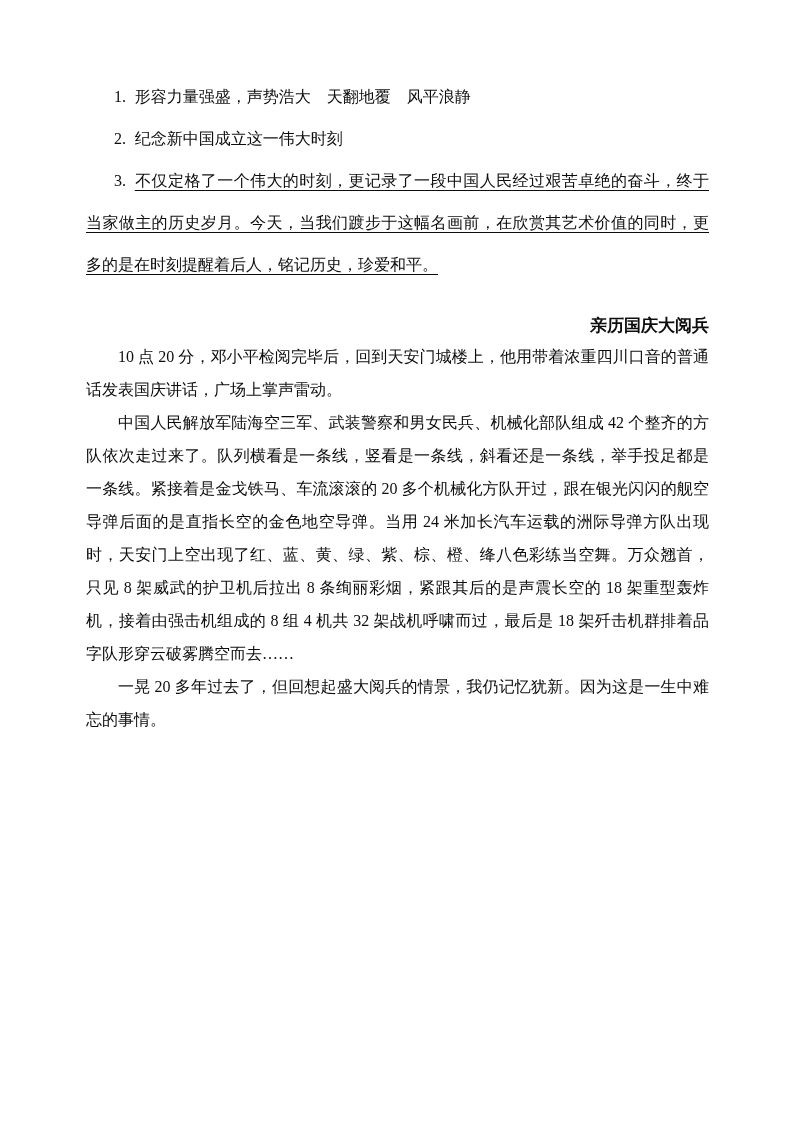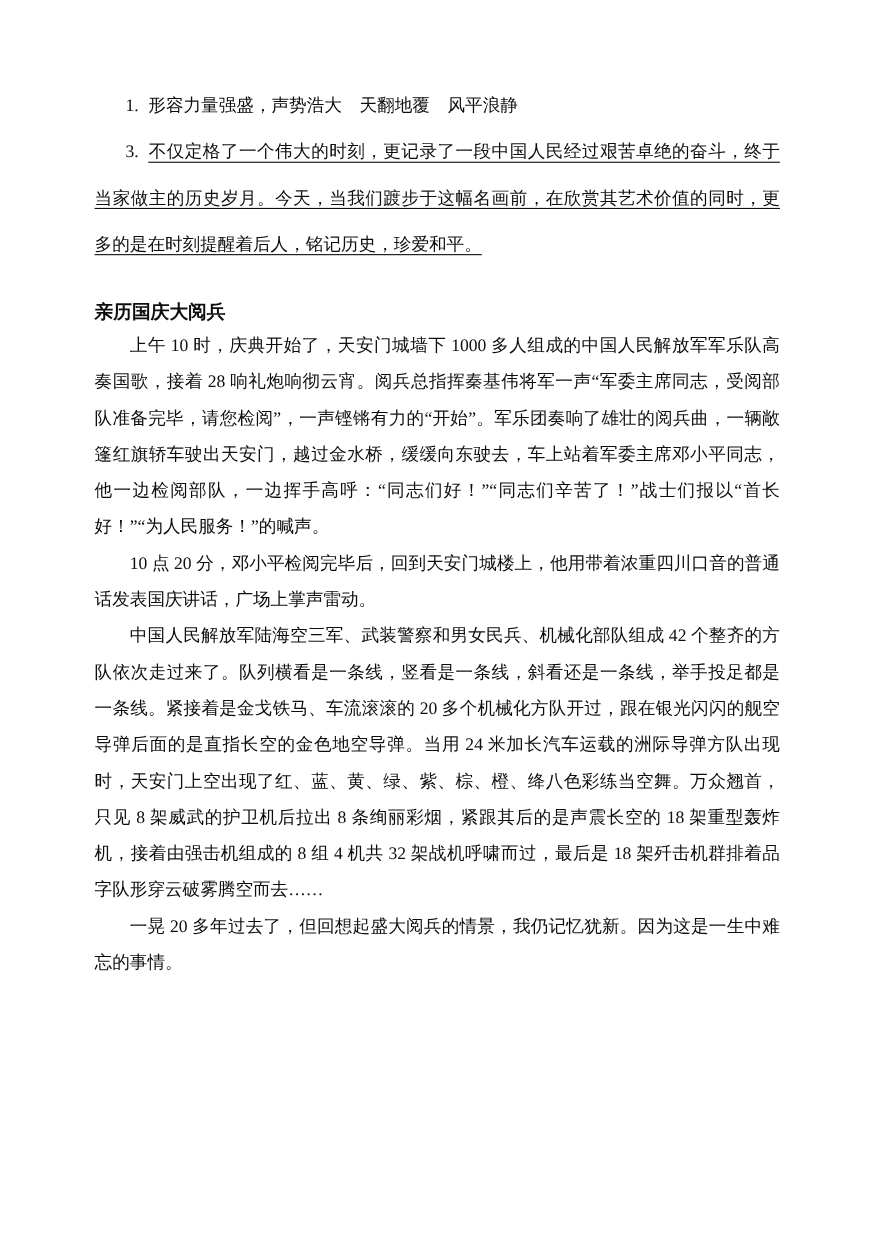--- a/index.html
+++ b/index.html
@@ -35,21 +35,21 @@
   }
   .underlined {
     text-decoration: underline;
     text-underline-offset: 4px;
   }
   
   .article-title {
     margin: 26px 0 0 0;
     font-size: 17px;
     font-weight: bold;
-    text-align: left;
+    text-align: right;
     line-height: 28px;
   }
   .article-author {
     margin: 17px 0 13px 0;
     font-size: 16px;
     font-weight: normal;
     text-align: center;
     line-height: 24px;
   }
   .para {
@@ -69,32 +69,32 @@
 </style>
 </head>
 <body>
 
 <div class="page">
 
   <div class="answers">
 
     <p class="answer"><span class="num">1.</span><span>形容力量强盛，声势浩大　天翻地覆　风平浪静</span></p>
 
+    <p class="answer"><span class="num">2.</span><span>纪念新中国成立这一伟大时刻</span></p>
 
     <p class="answer"><span class="num">3.</span><span class="underlined">不仅定格了一个伟大的时刻，更记录了一段中国人民经过艰苦卓绝的奋斗，终于当家做主的历史岁月。今天，当我们踱步于这幅名画前，在欣赏其艺术价值的同时，更多的是在时刻提醒着后人，铭记历史，珍爱和平。</span></p>
 
 
   </div>
 
   <div class="article">
 
     <h1 class="article-title">亲历国庆大阅兵</h1>
 
 
-    <p class="para">上午 10 时，庆典开始了，天安门城墙下 1000 多人组成的中国人民解放军军乐队高奏国歌，接着 28 响礼炮响彻云宵。阅兵总指挥秦基伟将军一声“军委主席同志，受阅部队准备完毕，请您检阅”，一声铿锵有力的“开始”。军乐团奏响了雄壮的阅兵曲，一辆敞篷红旗轿车驶出天安门，越过金水桥，缓缓向东驶去，车上站着军委主席邓小平同志，他一边检阅部队，一边挥手高呼：“同志们好！”“同志们辛苦了！”战士们报以“首长好！”“为人民服务！”的喊声。</p>
 
     <p class="para">10 点 20 分，邓小平检阅完毕后，回到天安门城楼上，他用带着浓重四川口音的普通话发表国庆讲话，广场上掌声雷动。</p>
 
     <p class="para">中国人民解放军陆海空三军、武装警察和男女民兵、机械化部队组成 42 个整齐的方队依次走过来了。队列横看是一条线，竖看是一条线，斜看还是一条线，举手投足都是一条线。紧接着是金戈铁马、车流滚滚的 20 多个机械化方队开过，跟在银光闪闪的舰空导弹后面的是直指长空的金色地空导弹。当用 24 米加长汽车运载的洲际导弹方队出现时，天安门上空出现了红、蓝、黄、绿、紫、棕、橙、绛八色彩练当空舞。万众翘首，只见 8 架威武的护卫机后拉出 8 条绚丽彩烟，紧跟其后的是声震长空的 18 架重型轰炸机，接着由强击机组成的 8 组 4 机共 32 架战机呼啸而过，最后是 18 架歼击机群排着品字队形穿云破雾腾空而去……</p>
 
     <p class="para">一晃 20 多年过去了，但回想起盛大阅兵的情景，我仍记忆犹新。因为这是一生中难忘的事情。</p>
 
 
   </div>
 

